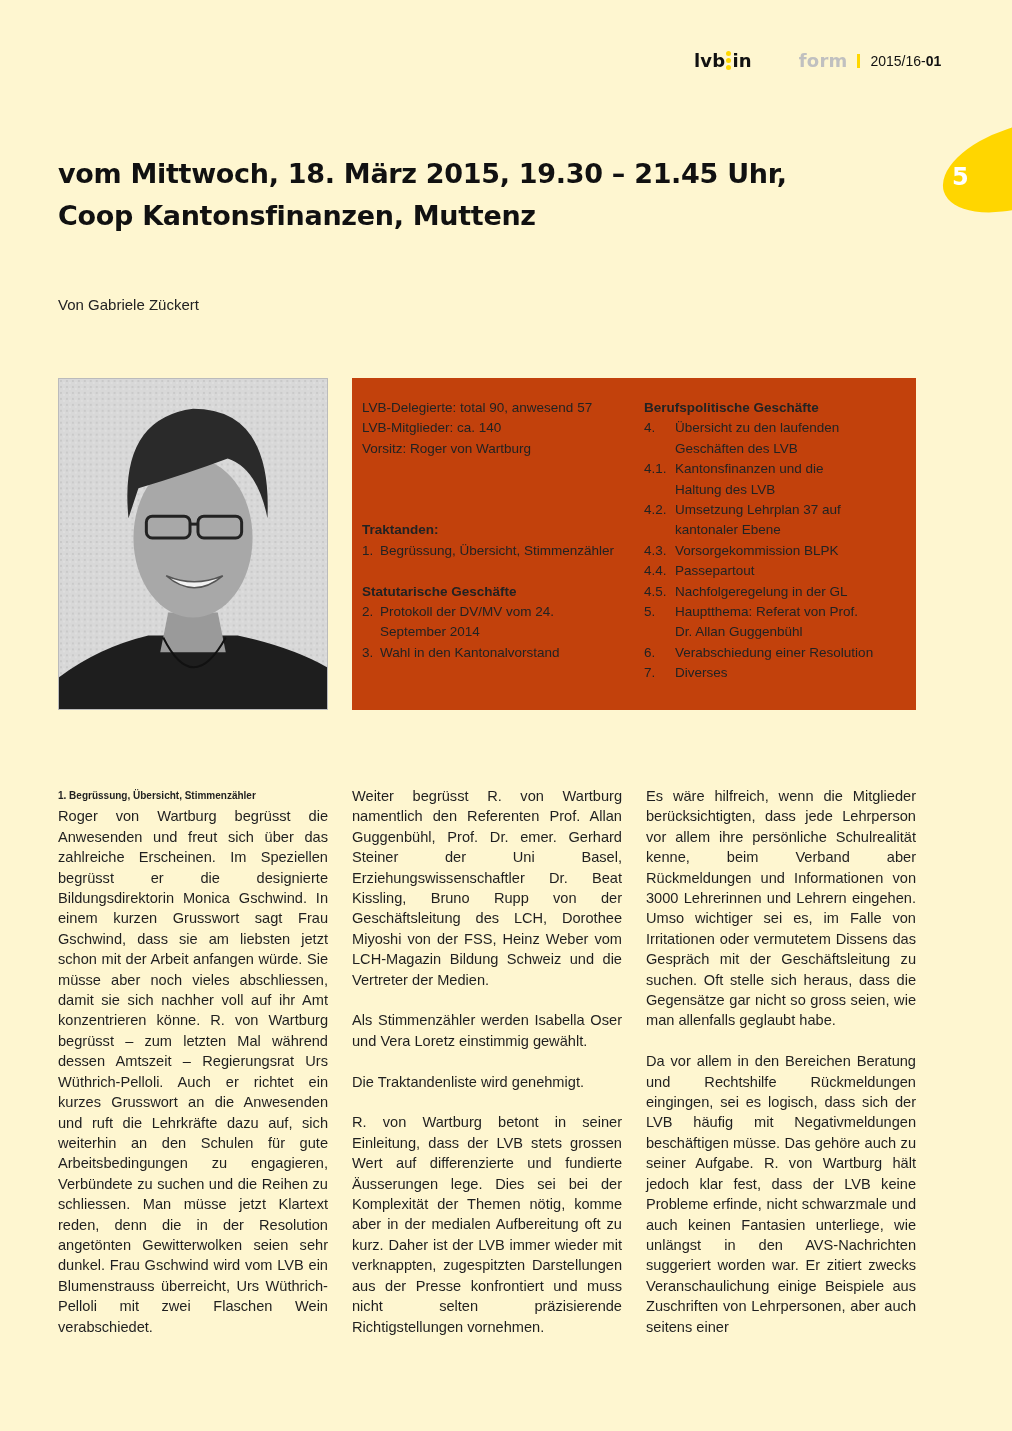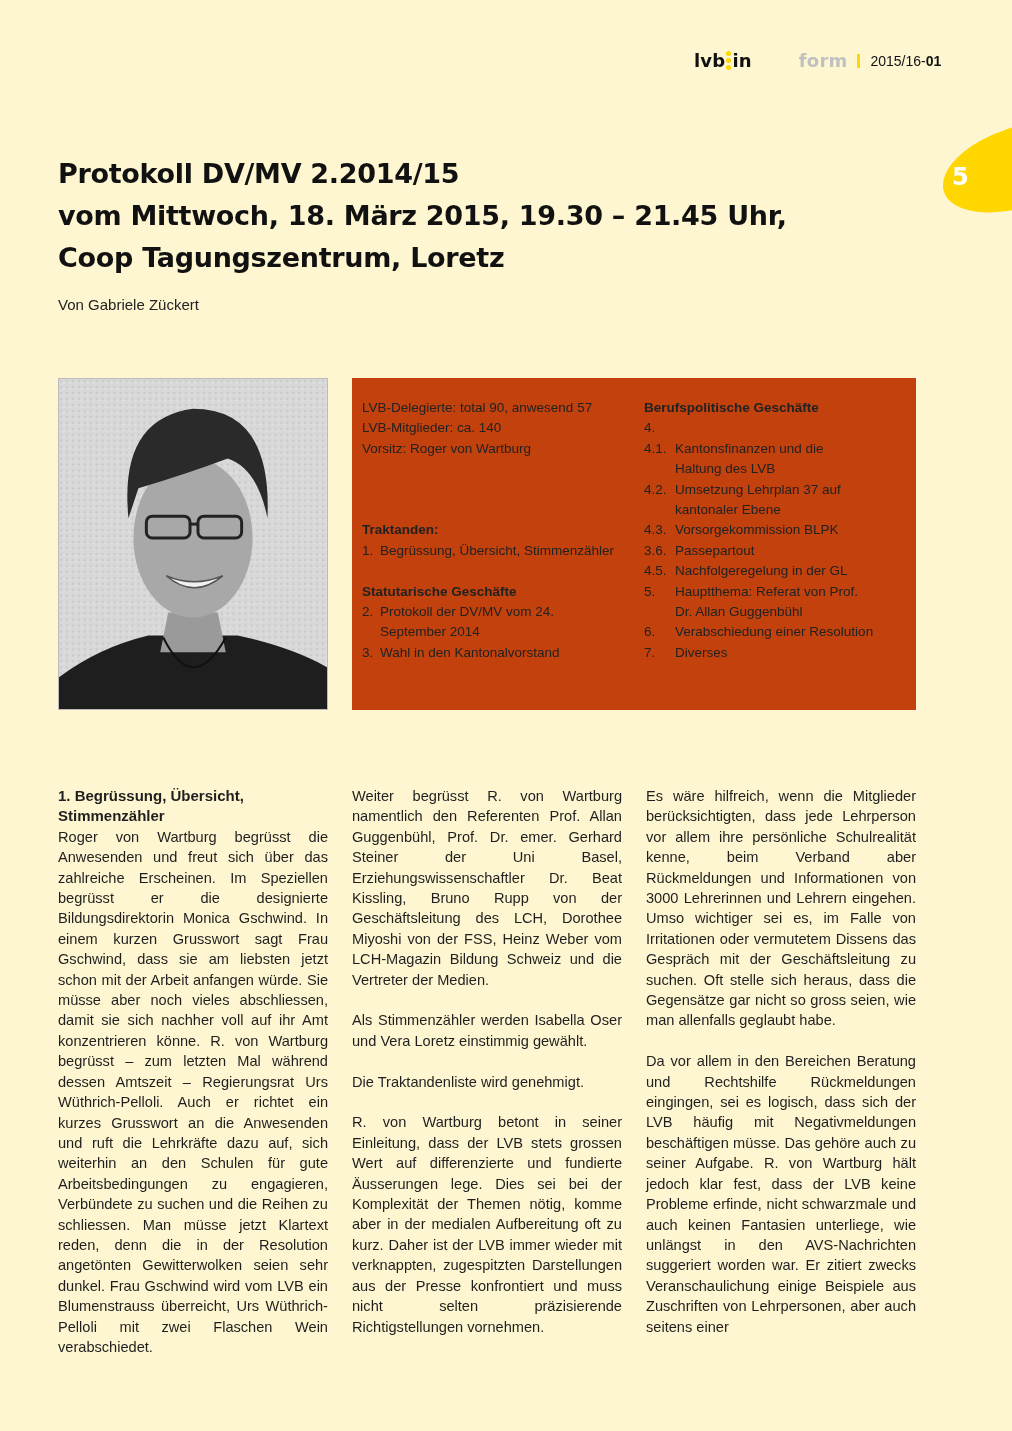--- a/index.html
+++ b/index.html
@@ -63,21 +63,21 @@
     .item .num { flex: 0 0 18px; }
     .info-right .item .num { flex: 0 0 31px; }
     .spacer { height: 20.4px; }
 
     .col {
       position: absolute; top: 786px; width: 270px;
       font-family: "Liberation Sans", sans-serif; font-size: 14.6px; line-height: 20.4px;
       color: #1f1f1f; text-align: justify; hyphens: manual;
     }
     .col p { margin: 0 0 20.4px 0; }
-    .col h3 { margin: 0; font-size: 15px; line-height: 20.4px; font-weight: bold; text-align: left; }
+    .col h3 { margin: 0; font-size: 10px; line-height: 20.4px; font-weight: bold; text-align: left; }
     .col1 { left: 58px; }
     .col2 { left: 352px; }
     .col3 { left: 646px; }
   </style>
 </head>
 <body>
 
 <div class="header">
   <span class="logo">
     <span class="lvb">lvb</span>
@@ -90,23 +90,22 @@
     <span class="form">form</span>
   </span>
   <span class="sep"></span>
   <span class="issue"><span>2015/16-</span><b>01</b></span>
 </div>
 
 <div class="page-badge"></div>
 <div class="page-number">5</div>
 
 <h1 class="title">
-  <div>Protokoll DV/MV 2.2014/15</div>
   <div>vom Mittwoch, 18. März 2015, 19.30 – 21.45 Uhr,</div>
-  <div>Coop Tagungszentrum, Loretz</div>
+  <div>Coop Kantonsfinanzen, Muttenz</div>
 </h1>
 <div class="author">Von Gabriele Zückert</div>
 
 <div class="photo" aria-label="Portrait of Gabriele Zückert">
   <svg viewBox="0 0 270 332" preserveAspectRatio="none">
     <defs>
       <pattern id="tex" width="6" height="6" patternUnits="userSpaceOnUse">
         <rect width="6" height="6" fill="#d8d8d8"></rect>
         <circle cx="2" cy="2" r="1" fill="#c4c4c4"></circle>
         <circle cx="5" cy="4" r="0.8" fill="#e6e6e6"></circle>
@@ -146,35 +145,36 @@
     </div>
     <div class="item">
       <span class="num">3.</span>
       <span>Wahl in den Kantonalvorstand</span>
     </div>
   </div>
   <div class="info-right">
     <div class="sec-h">Berufspolitische Geschäfte</div>
     <div class="item">
         <span class="num">4.</span>
+        <span style="width:190px">Übersicht zu den laufenden Geschäften des LVB</span>
       </div>
     <div class="item">
         <span class="num">4.1.</span>
         <span style="width:180px">Kantonsfinanzen und die Haltung des LVB</span>
       </div>
     <div class="item">
         <span class="num">4.2.</span>
         <span style="width:190px">Umsetzung Lehrplan 37 auf kantonaler Ebene</span>
       </div>
     <div class="item">
         <span class="num">4.3.</span>
         <span>Vorsorgekommission BLPK</span>
       </div>
     <div class="item">
-        <span class="num">3.6.</span>
+        <span class="num">4.4.</span>
         <span>Passepartout</span>
       </div>
     <div class="item">
         <span class="num">4.5.</span>
         <span>Nachfolgeregelung in der GL</span>
       </div>
     <div class="item">
         <span class="num">5.</span>
         <span style="width:190px">Hauptthema: Referat von Prof. Dr. Allan Guggenbühl</span>
       </div>

